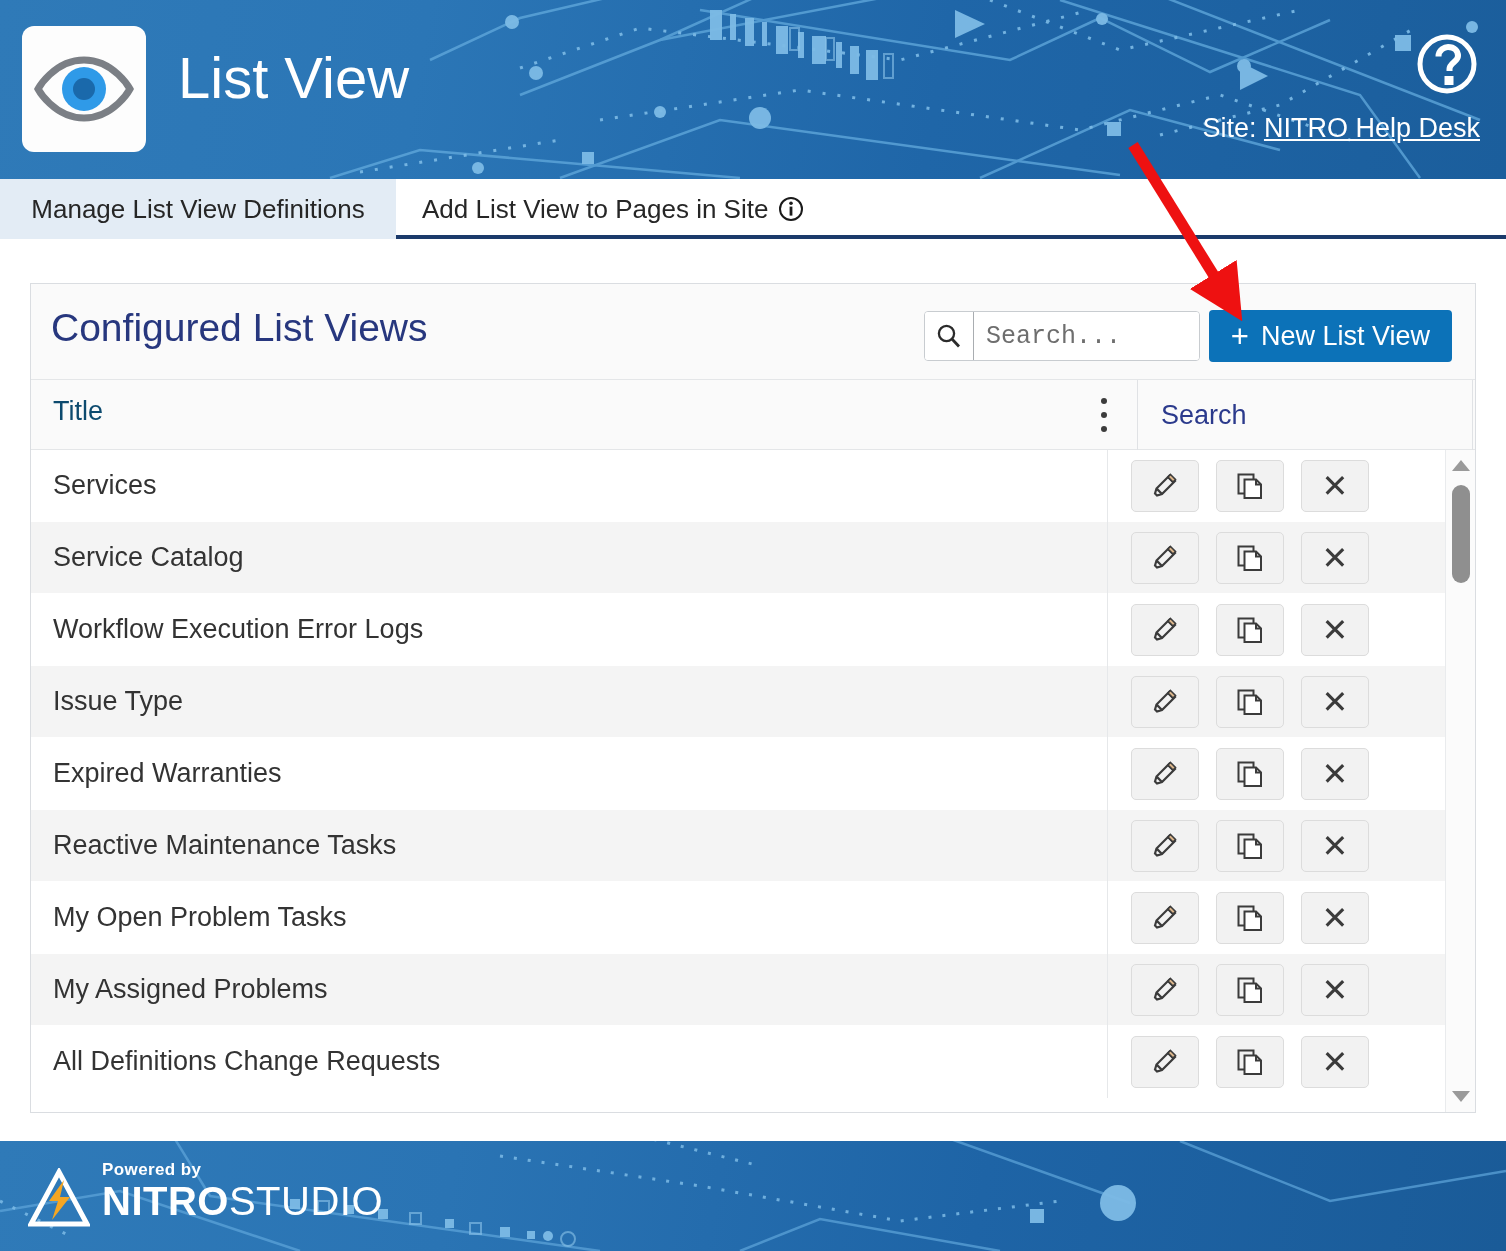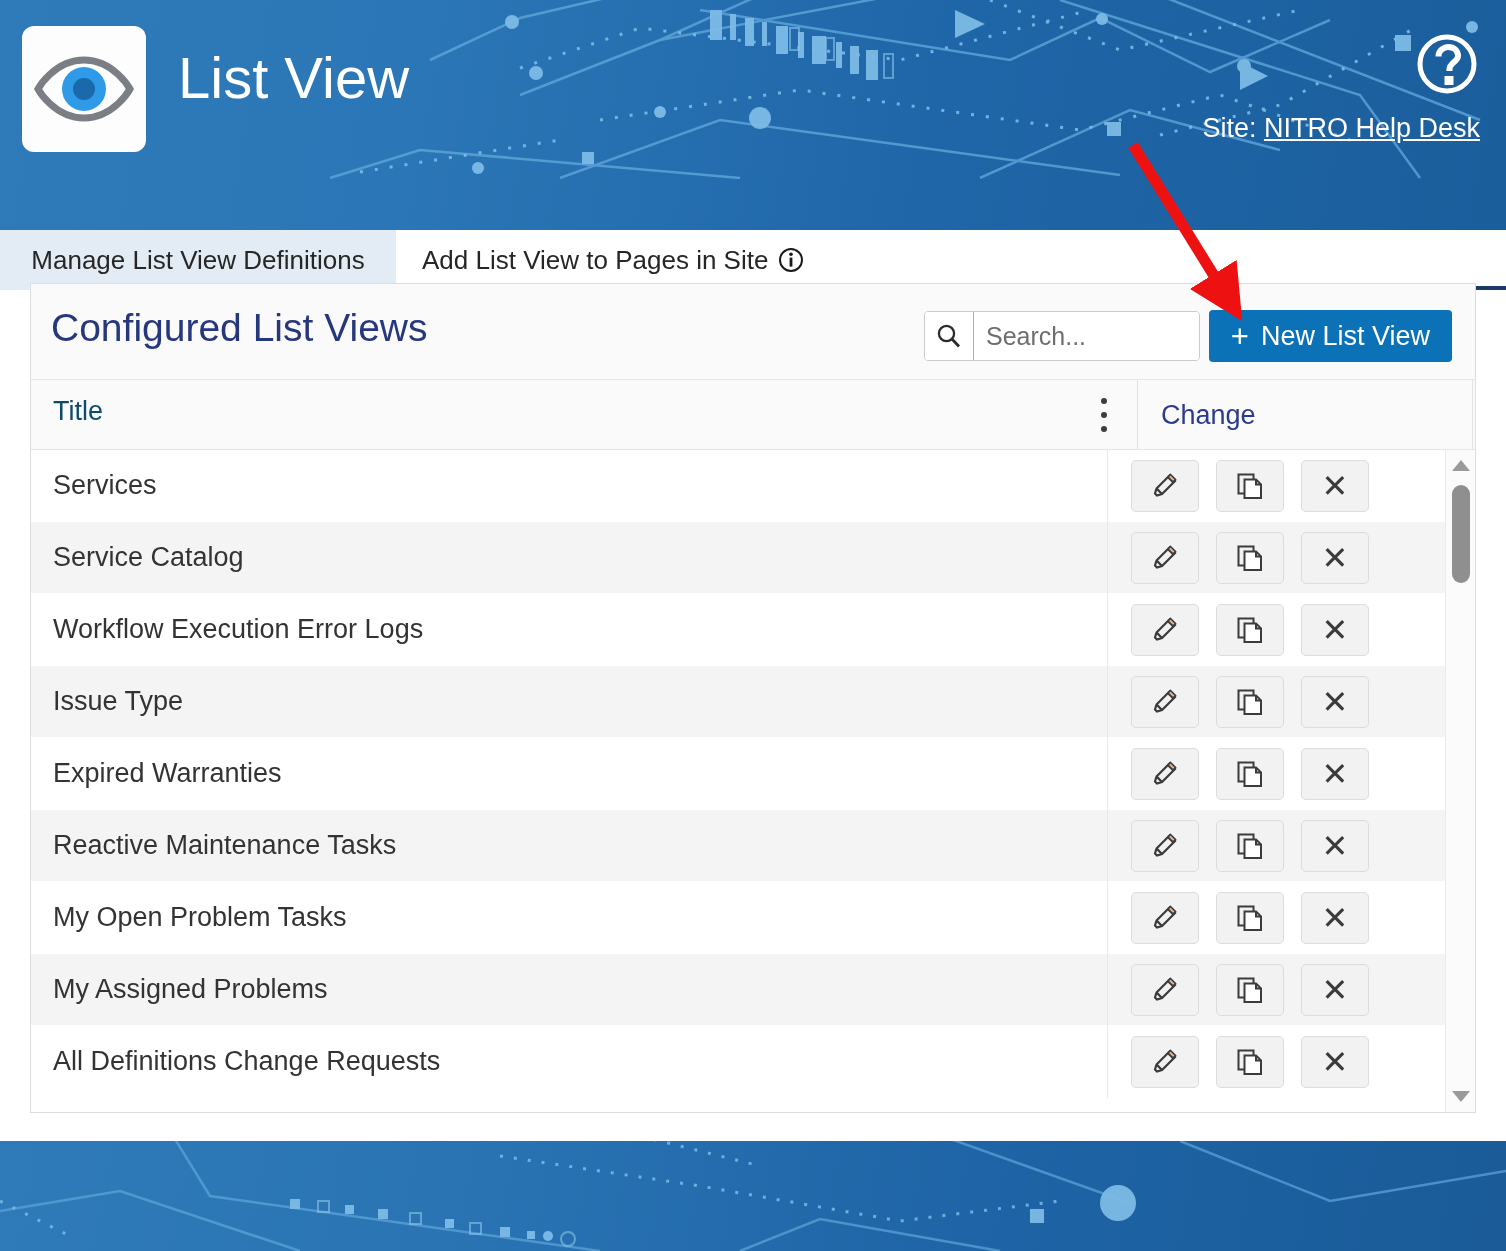--- a/index.html
+++ b/index.html
@@ -9,21 +9,21 @@
     height: 1251px;
     font-family: "Liberation Sans", sans-serif;
     background: #ffffff;
     overflow: hidden;
     position: relative;
   }
 
   
   .header {
     position: relative;
-    height: 230px;
+    height: 179px;
     background: linear-gradient(100deg, #2f7ab8 0%, #2b76b6 28%, #1f66a8 62%, #1b5e9c 100%);
     overflow: hidden;
   }
   .header-deco { position: absolute; inset: 0; pointer-events: none; }
   .app-icon {
     position: absolute;
     left: 22px; top: 26px;
     width: 124px; height: 126px;
     background: #fdfdfd;
     border-radius: 12px;
@@ -127,21 +127,21 @@
     width: 48px;
     display: flex; align-items: center; justify-content: center;
     background: #ffffff;
     cursor: pointer;
   }
   .search-input {
     width: 226px;
     border: none;
     border-left: 1px solid #a9adb1;
     outline: none;
-    font-family: Liberation Sans, sans-serif;
+    font-family: Liberation Mono, monospace;
     font-size: 25px;
     color: #0f766e;
     padding: 0 12px;
   }
   .search-input::placeholder { color: #6e6e6e; }
   .new-btn {
     position: absolute;
     right: 23px; top: 26px;
     height: 52px;
     padding: 0 22px;
@@ -401,21 +401,21 @@
   </div>
 
   <div class="thead">
     <div class="th-title">Title</div>
     <div class="col-menu">
         <i></i>
         <i></i>
         <i></i>
       </div>
     <div class="vdiv1"></div>
-    <div class="th-actions">Change</div>
+    <div class="th-actions">Search</div>
     <div class="vdiv2"></div>
   </div>
 
   <div class="tbody">
     <div id="rows-host">
         <div class="row odd">
           <div class="row-title">Services</div>
           <div class="row-vdiv"></div>
           <div class="actions">
             <button class="act-btn">
@@ -720,20 +720,32 @@
       <circle cx="548" cy="95" r="5"></circle>
     </g>
     <g stroke="#8cc4ea" stroke-width="2" fill="none" opacity="0.6">
       <rect x="318" y="60" width="11" height="11"></rect>
       <rect x="410" y="72" width="11" height="11"></rect>
       <rect x="470" y="82" width="11" height="11"></rect>
       <circle cx="568" cy="98" r="7"></circle>
     </g>
   </svg>
 
+  <div class="nitro-logo">
+    <svg width="62" height="62" viewBox="0 0 62 62">
+      <path d="M31 4 L59 56 L3 56 Z" fill="none" stroke="#ffffff" stroke-width="5"></path>
+      <path d="M36 12 L21 33 L30 33 L24 52 L42 29 L32 29 Z" fill="#f5a623"></path>
+    </svg>
+    <div class="nitro-text">
+      <div class="powered">Powered by</div>
+      <div class="nitro-word">
+        <span class="b">NITRO</span><span class="l">STUDIO</span>
+      </div>
+    </div>
+  </div>
 
 </div>
 
 <svg class="annotation" viewBox="0 0 1506 1251">
   <defs>
     <marker id="ar" markerWidth="5" markerHeight="5" refX="2.2" refY="2.5" orient="auto">
       <polygon points="0,0 5,2.5 0,5" fill="#ee1111"></polygon>
     </marker>
   </defs>
   <line x1="1133" y1="145" x2="1226" y2="295" stroke="#ee1111" stroke-width="11" marker-end="url(#ar)"></line>

